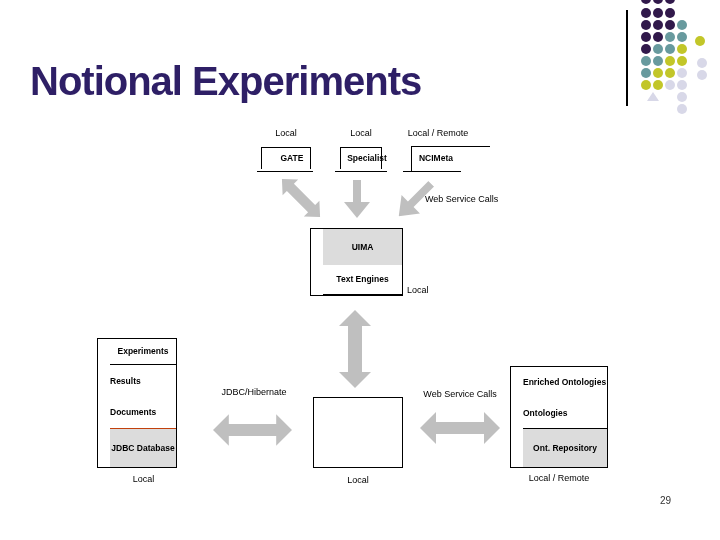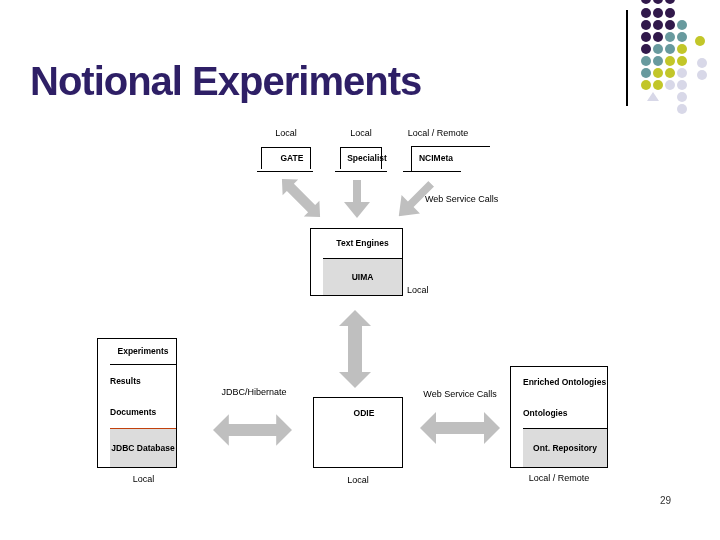--- a/index.html
+++ b/index.html
@@ -107,25 +107,25 @@
       </svg>
   </div>
   <div class="arrow" style="left:392px;top:185px;width:46px;height:30px;transform:rotate(-45deg);">
     <svg width="46" height="30" viewBox="0 0 46 30">
         <polygon points="46,11 17,11 17,2 0,15 17,28 17,19 46,19"></polygon>
       </svg>
   </div>
   <div class="annot" style="left:425px;top:194px;">Web Service Calls</div>
 
   <div class="box bordered" style="left:310px;top:228px;width:93px;height:68px;">
+    <div class="cell gray" style="height:36px;">
+      <span class="boxlabel">UIMA</span>
+    </div>
     <div class="cell" style="height:30px;border-bottom:1px solid #000;">
       <span class="boxlabel">Text Engines</span>
-    </div>
-    <div class="cell gray" style="height:36px;">
-      <span class="boxlabel">UIMA</span>
     </div>
   </div>
   <div class="annot" style="left:407px;top:285px;">Local</div>
 
   <div class="arrow" style="left:337px;top:310px;width:36px;height:78px;">
     <svg width="36" height="78" viewBox="0 0 36 78">
         <polygon points="18,0 34,16 25,16 25,62 34,62 18,78 2,62 11,62 11,16 2,16"></polygon>
       </svg>
   </div>
 
@@ -144,23 +144,20 @@
   <div class="annot ctr" style="left:97px;top:474px;width:93px;">Local</div>
 
   <div class="annot ctr" style="left:214px;top:387px;width:80px;">JDBC/Hibernate</div>
   <div class="arrow" style="left:213px;top:412px;width:79px;height:36px;">
     <svg width="79" height="36" viewBox="0 0 80 36">
         <polygon points="0,18 16,2 16,12 64,12 64,2 80,18 64,34 64,24 16,24 16,34"></polygon>
       </svg>
   </div>
 
   <div class="box bordered" style="left:313px;top:397px;width:90px;height:71px;">
-    <div class="cell" style="height:30px;">
-      <span class="boxlabel">ODIE</span>
-    </div>
   </div>
   <div class="annot ctr" style="left:313px;top:475px;width:90px;">Local</div>
 
   <div class="annot ctr" style="left:421px;top:389px;width:78px;">Web Service Calls</div>
   <div class="arrow" style="left:420px;top:410px;width:80px;height:36px;">
     <svg width="80" height="36" viewBox="0 0 80 36">
         <polygon points="0,18 16,2 16,12 64,12 64,2 80,18 64,34 64,24 16,24 16,34"></polygon>
       </svg>
   </div>
 

